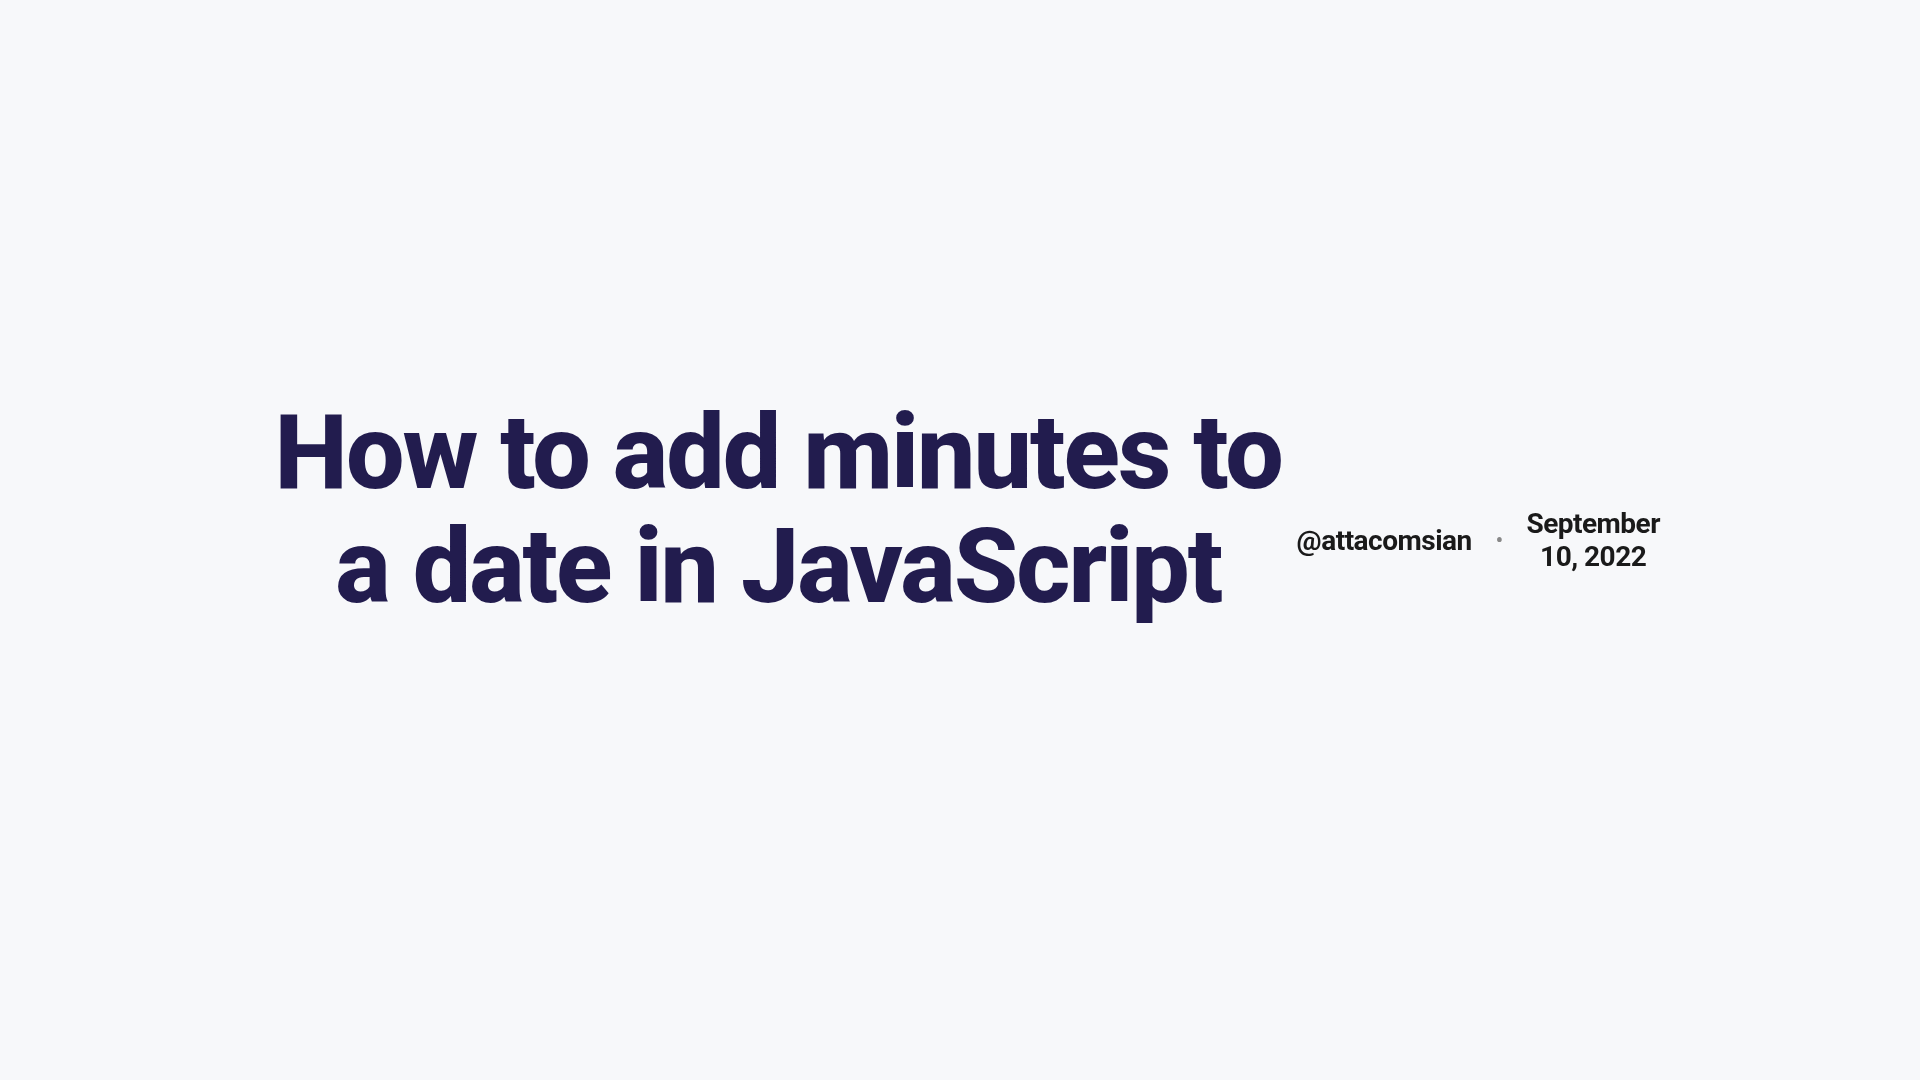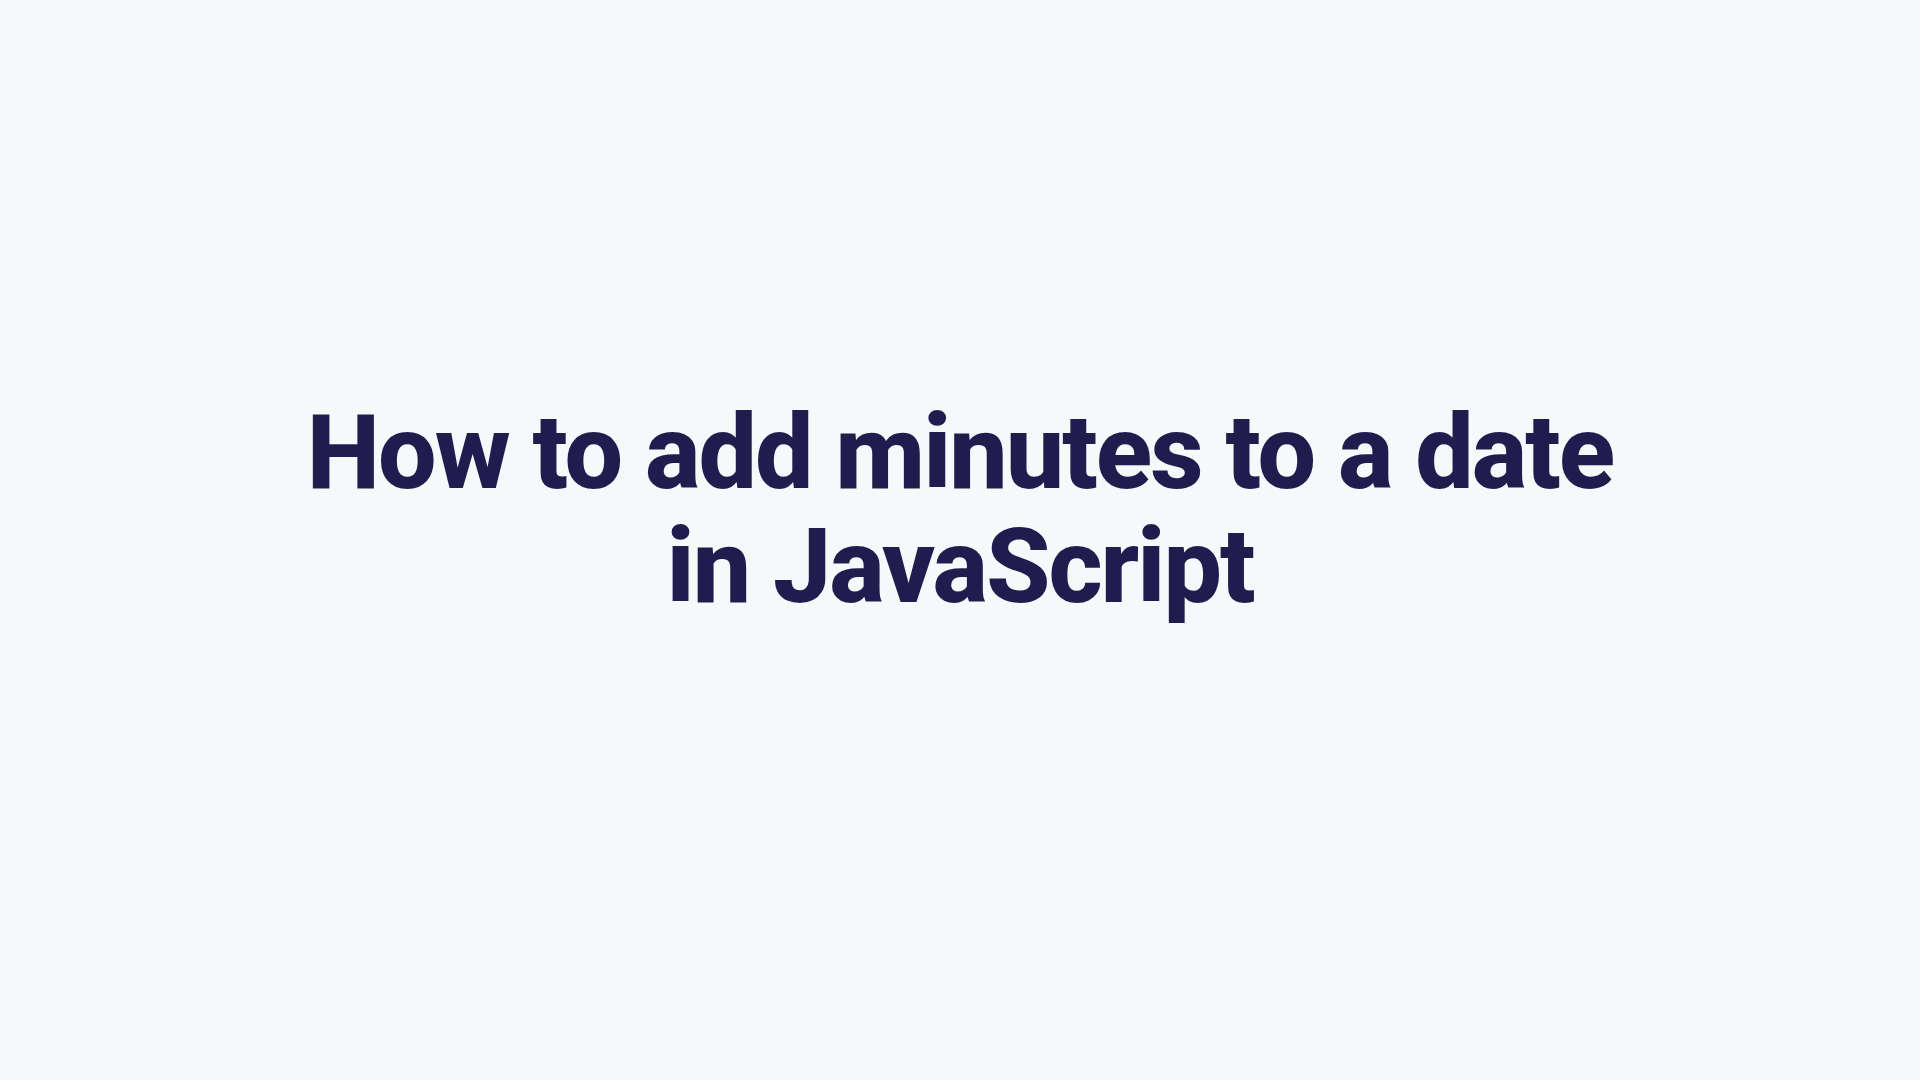--- a/index.html
+++ b/index.html
@@ -52,13 +52,18 @@
     .separator {
       color: #888;
       font-size: 20px;
     }
   </style>
 </head>
 <body>
 
 <div class="container">
   <h1 class="title">How to add minutes to a date in JavaScript</h1>
+  <div class="meta">
+    <span>@attacomsian</span>
+    <span class="separator">•</span>
+    <span>September 10, 2022</span>
+  </div>
 </div>
 
 </body></html>

